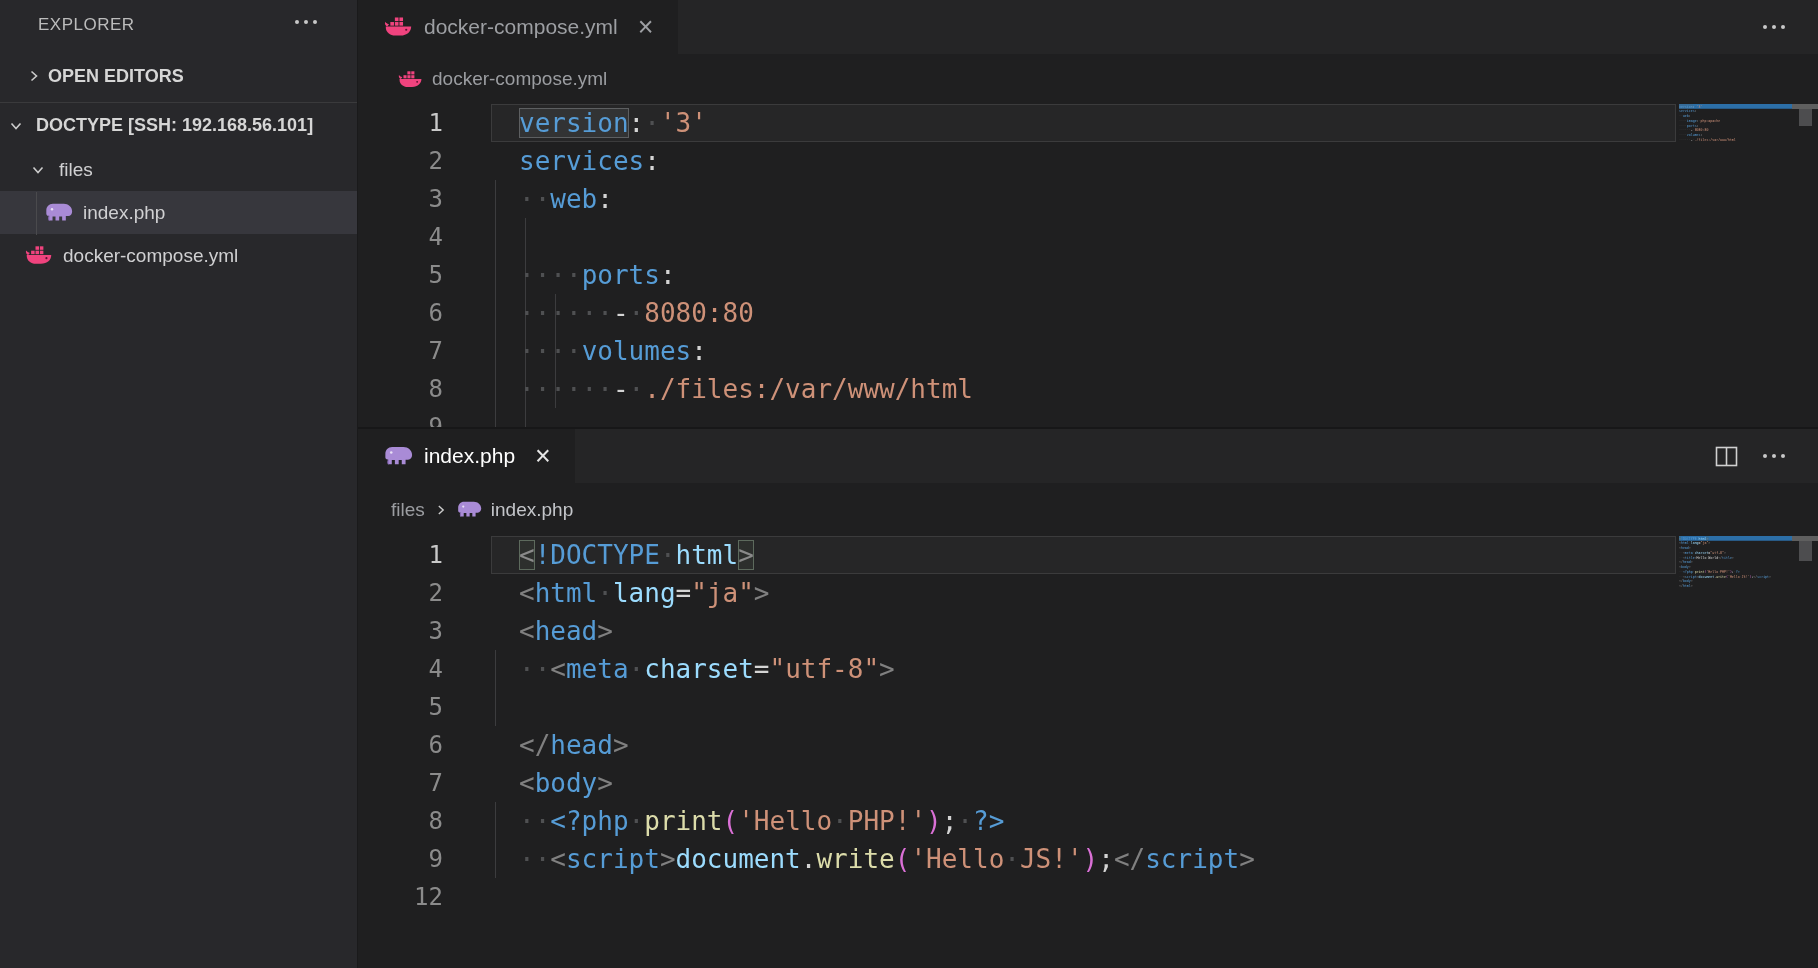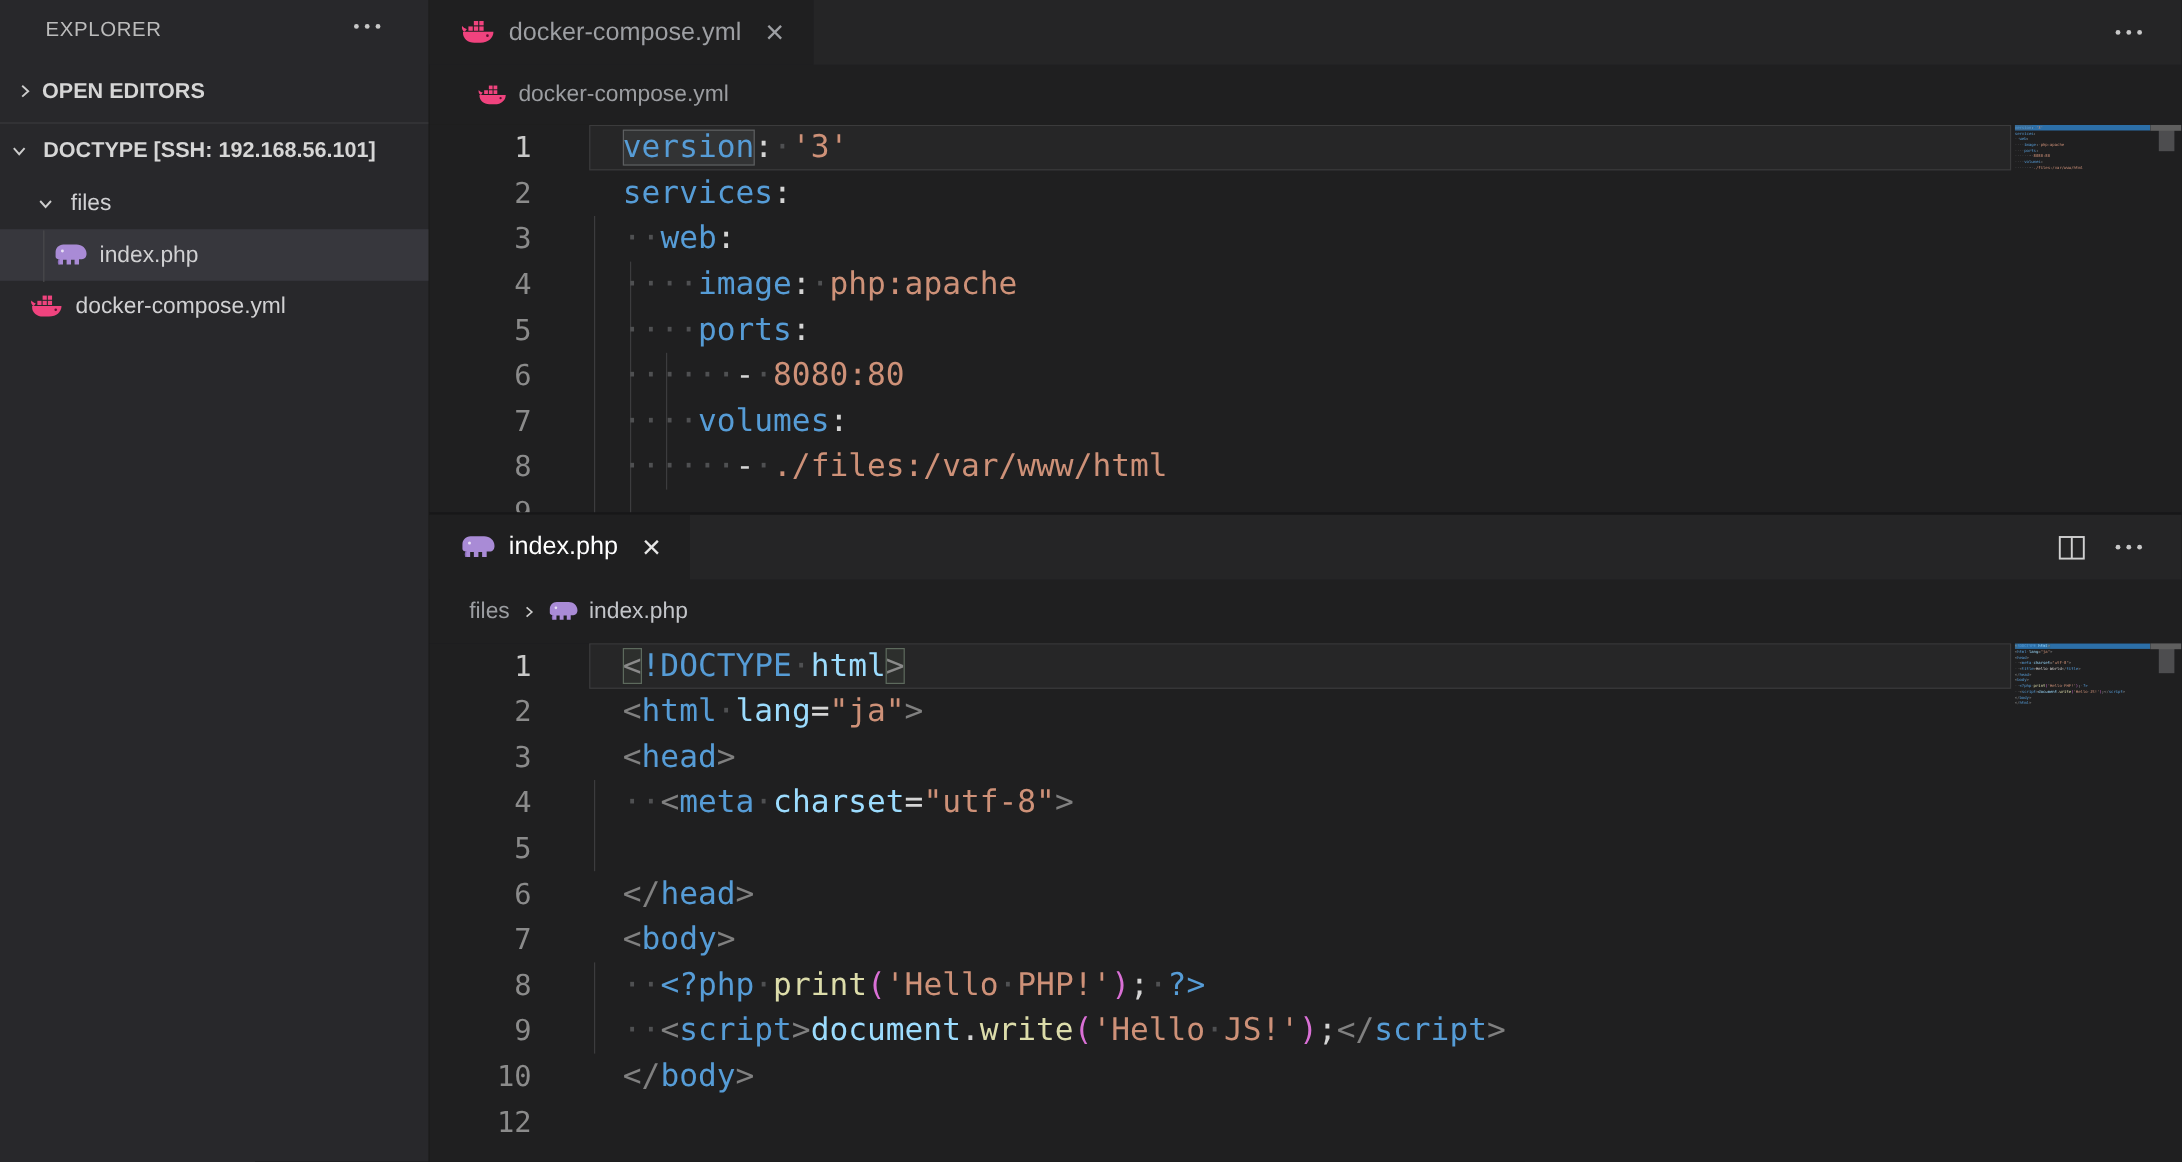--- a/index.html
+++ b/index.html
@@ -121,21 +121,21 @@
   <aside class="sidebar">
     <div class="sb-title">
       <span class="sb-title-label">EXPLORER</span>
       <span class="dots">
           <i></i>
           <i></i>
           <i></i>
         </span>
     </div>
 
-    <div class="sb-row sb-section oe" style="padding-left:13px;">
+    <div class="sb-row sb-section oe" style="padding-left:26px;">
       <svg class="sb-chev">
           <use href="#chev-right"></use>
         </svg>
       <span style="margin-left:6px;">OPEN EDITORS</span>
     </div>
 
     <div class="sb-row sb-section" style="height:45px; padding-left:8px;">
       <svg class="sb-chev">
           <use href="#chev-down"></use>
         </svg>
@@ -193,21 +193,21 @@
       </div>
       <div class="code-wrap">
         <div class="line-highlight"></div>
         <div class="guide" style="left:137px; top:76px; height:250px;"></div>
         <div class="guide" style="left:167px; top:114px; height:212px;"></div>
         <div class="guide" style="left:197px; top:190px; height:114px;"></div>
         <div class="code-lines">
             <div class="code-line"><span class="ln active">1</span><span class="lc"><span class="tk-kx">version</span><span class="tk-d">:</span><span class="tk-w">·</span><span class="tk-s">'3'</span></span></div>
             <div class="code-line"><span class="ln">2</span><span class="lc"><span class="tk-k">services</span><span class="tk-d">:</span></span></div>
             <div class="code-line"><span class="ln">3</span><span class="lc"><span class="tk-w">··</span><span class="tk-k">web</span><span class="tk-d">:</span></span></div>
-            <div class="code-line"><span class="ln">4</span><span class="lc"><span class="tk-w">····</span><span class="tk-k">image</span><span class="tk-d">:</span><span class="tk-w">·</span><span class="tk-s">php:apache</span></span></div>
+            <div class="code-line"><span class="ln">4</span></div>
             <div class="code-line"><span class="ln">5</span><span class="lc"><span class="tk-w">····</span><span class="tk-k">ports</span><span class="tk-d">:</span></span></div>
             <div class="code-line"><span class="ln">6</span><span class="lc"><span class="tk-w">······</span><span class="tk-d">-</span><span class="tk-w">·</span><span class="tk-s">8080:80</span></span></div>
             <div class="code-line"><span class="ln">7</span><span class="lc"><span class="tk-w">····</span><span class="tk-k">volumes</span><span class="tk-d">:</span></span></div>
             <div class="code-line"><span class="ln">8</span><span class="lc"><span class="tk-w">······</span><span class="tk-d">-</span><span class="tk-w">·</span><span class="tk-s">./files:/var/www/html</span></span></div>
             <div class="code-line"><span class="ln">9</span></div>
           </div>
         <div class="minimap">
             <div class="mm-scaled"><div class="mm-line mm-hl"><span class="tk-kx">version</span><span class="tk-d">:</span><span class="tk-w">·</span><span class="tk-s">'3'</span></div><div class="mm-line"><span class="tk-k">services</span><span class="tk-d">:</span></div><div class="mm-line"><span class="tk-w">··</span><span class="tk-k">web</span><span class="tk-d">:</span></div><div class="mm-line"><span class="tk-w">····</span><span class="tk-k">image</span><span class="tk-d">:</span><span class="tk-w">·</span><span class="tk-s">php:apache</span></div><div class="mm-line"><span class="tk-w">····</span><span class="tk-k">ports</span><span class="tk-d">:</span></div><div class="mm-line"><span class="tk-w">······</span><span class="tk-d">-</span><span class="tk-w">·</span><span class="tk-s">8080:80</span></div><div class="mm-line"><span class="tk-w">····</span><span class="tk-k">volumes</span><span class="tk-d">:</span></div><div class="mm-line"><span class="tk-w">······</span><span class="tk-d">-</span><span class="tk-w">·</span><span class="tk-s">./files:/var/www/html</span></div></div>
           </div>
         <div class="scrollbar">
@@ -254,21 +254,20 @@
         <div class="code-lines">
             <div class="code-line"><span class="ln active">1</span><span class="lc"><span class="tk-gx">&lt;</span><span class="tk-k">!DOCTYPE</span><span class="tk-w">·</span><span class="tk-a">html</span><span class="tk-gx">&gt;</span></span></div>
             <div class="code-line"><span class="ln">2</span><span class="lc"><span class="tk-g">&lt;</span><span class="tk-k">html</span><span class="tk-w">·</span><span class="tk-a">lang</span><span class="tk-d">=</span><span class="tk-s">"ja"</span><span class="tk-g">&gt;</span></span></div>
             <div class="code-line"><span class="ln">3</span><span class="lc"><span class="tk-g">&lt;</span><span class="tk-k">head</span><span class="tk-g">&gt;</span></span></div>
             <div class="code-line"><span class="ln">4</span><span class="lc"><span class="tk-w">··</span><span class="tk-g">&lt;</span><span class="tk-k">meta</span><span class="tk-w">·</span><span class="tk-a">charset</span><span class="tk-d">=</span><span class="tk-s">"utf-8"</span><span class="tk-g">&gt;</span></span></div>
             <div class="code-line"><span class="ln">5</span></div>
             <div class="code-line"><span class="ln">6</span><span class="lc"><span class="tk-g">&lt;/</span><span class="tk-k">head</span><span class="tk-g">&gt;</span></span></div>
             <div class="code-line"><span class="ln">7</span><span class="lc"><span class="tk-g">&lt;</span><span class="tk-k">body</span><span class="tk-g">&gt;</span></span></div>
             <div class="code-line"><span class="ln">8</span><span class="lc"><span class="tk-w">··</span><span class="tk-k">&lt;?php</span><span class="tk-w">·</span><span class="tk-f">print</span><span class="tk-b">(</span><span class="tk-s">'Hello</span><span class="tk-w">·</span><span class="tk-s">PHP!'</span><span class="tk-b">)</span><span class="tk-d">;</span><span class="tk-w">·</span><span class="tk-k">?&gt;</span></span></div>
             <div class="code-line"><span class="ln">9</span><span class="lc"><span class="tk-w">··</span><span class="tk-g">&lt;</span><span class="tk-k">script</span><span class="tk-g">&gt;</span><span class="tk-a">document</span><span class="tk-d">.</span><span class="tk-f">write</span><span class="tk-b">(</span><span class="tk-s">'Hello</span><span class="tk-w">·</span><span class="tk-s">JS!'</span><span class="tk-b">)</span><span class="tk-d">;</span><span class="tk-g">&lt;/</span><span class="tk-k">script</span><span class="tk-g">&gt;</span></span></div>
-            <div class="code-line"><span class="ln">10</span><span class="lc"><span class="tk-g">&lt;/</span><span class="tk-k">body</span><span class="tk-g">&gt;</span></span></div>
             <div class="code-line"><span class="ln">12</span></div>
           </div>
         <div class="minimap">
             <div class="mm-scaled"><div class="mm-line mm-hl"><span class="tk-gx">&lt;</span><span class="tk-k">!DOCTYPE</span><span class="tk-w">·</span><span class="tk-a">html</span><span class="tk-gx">&gt;</span></div><div class="mm-line"><span class="tk-g">&lt;</span><span class="tk-k">html</span><span class="tk-w">·</span><span class="tk-a">lang</span><span class="tk-d">=</span><span class="tk-s">"ja"</span><span class="tk-g">&gt;</span></div><div class="mm-line"><span class="tk-g">&lt;</span><span class="tk-k">head</span><span class="tk-g">&gt;</span></div><div class="mm-line"><span class="tk-w">··</span><span class="tk-g">&lt;</span><span class="tk-k">meta</span><span class="tk-w">·</span><span class="tk-a">charset</span><span class="tk-d">=</span><span class="tk-s">"utf-8"</span><span class="tk-g">&gt;</span></div><div class="mm-line"><span class="tk-w">··</span><span class="tk-g">&lt;</span><span class="tk-k">title</span><span class="tk-g">&gt;</span><span class="tk-d">Hello</span><span class="tk-w">·</span><span class="tk-d">World</span><span class="tk-g">&lt;/</span><span class="tk-k">title</span><span class="tk-g">&gt;</span></div><div class="mm-line"><span class="tk-g">&lt;/</span><span class="tk-k">head</span><span class="tk-g">&gt;</span></div><div class="mm-line"><span class="tk-g">&lt;</span><span class="tk-k">body</span><span class="tk-g">&gt;</span></div><div class="mm-line"><span class="tk-w">··</span><span class="tk-k">&lt;?php</span><span class="tk-w">·</span><span class="tk-f">print</span><span class="tk-b">(</span><span class="tk-s">'Hello</span><span class="tk-w">·</span><span class="tk-s">PHP!'</span><span class="tk-b">)</span><span class="tk-d">;</span><span class="tk-w">·</span><span class="tk-k">?&gt;</span></div><div class="mm-line"><span class="tk-w">··</span><span class="tk-g">&lt;</span><span class="tk-k">script</span><span class="tk-g">&gt;</span><span class="tk-a">document</span><span class="tk-d">.</span><span class="tk-f">write</span><span class="tk-b">(</span><span class="tk-s">'Hello</span><span class="tk-w">·</span><span class="tk-s">JS!'</span><span class="tk-b">)</span><span class="tk-d">;</span><span class="tk-g">&lt;/</span><span class="tk-k">script</span><span class="tk-g">&gt;</span></div><div class="mm-line"><span class="tk-g">&lt;/</span><span class="tk-k">body</span><span class="tk-g">&gt;</span></div><div class="mm-line"><span class="tk-g">&lt;/</span><span class="tk-k">html</span><span class="tk-g">&gt;</span></div></div>
           </div>
         <div class="scrollbar">
           <div class="sb-thumb" style="top:1px; height:24px;"></div>
           <div class="sb-cursor-marker"></div>
         </div>
       </div>

